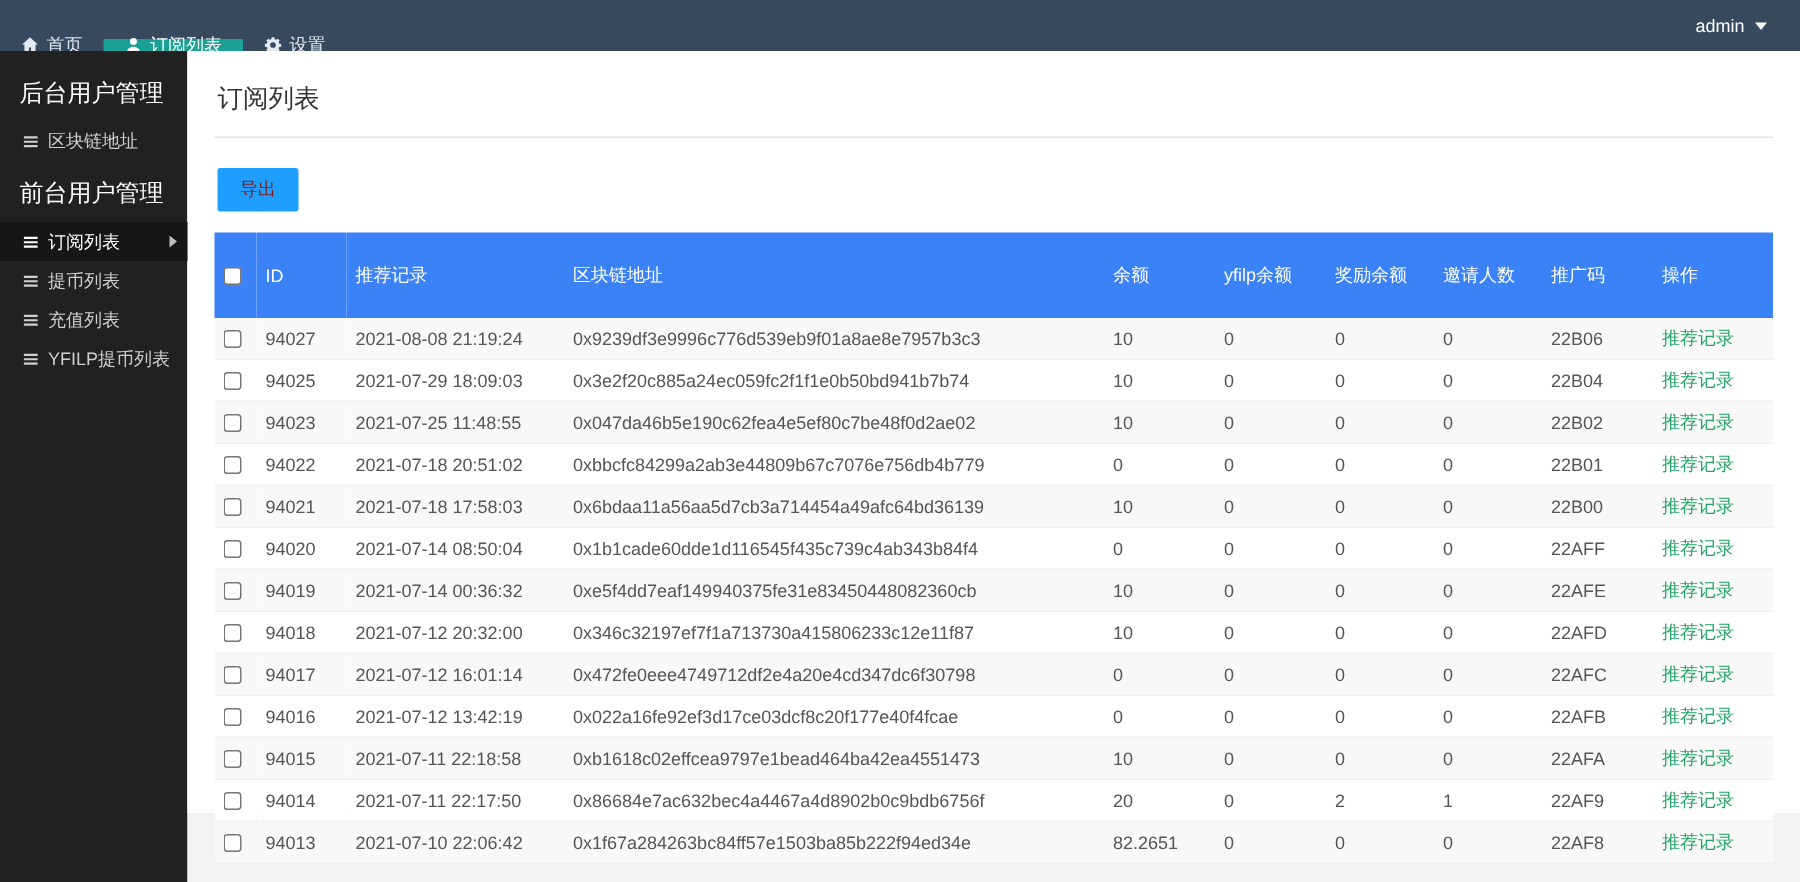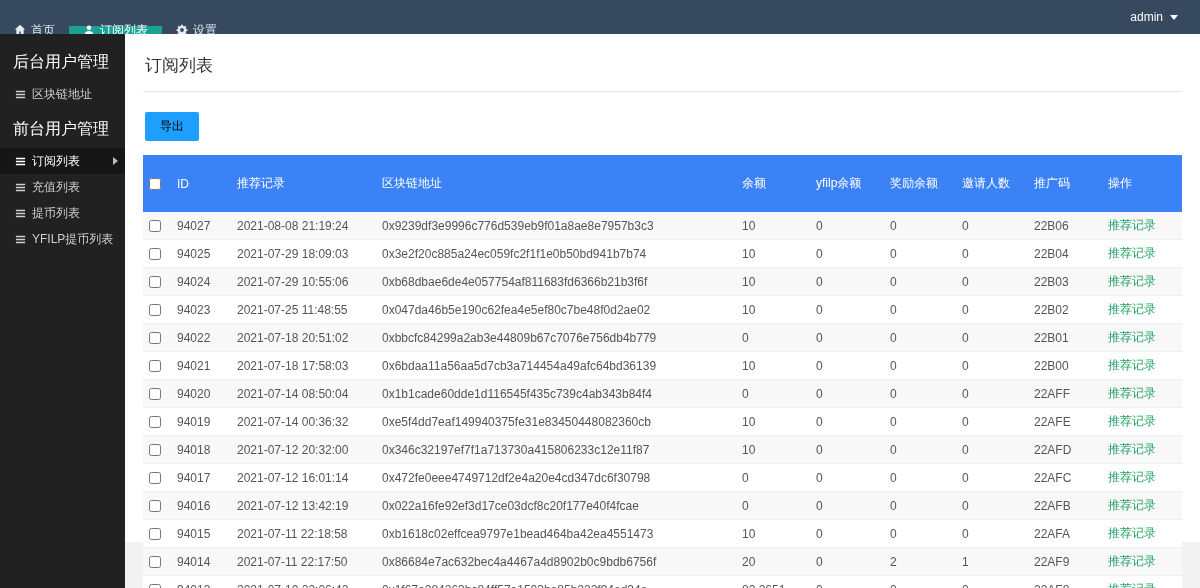--- a/index.html
+++ b/index.html
@@ -26,21 +26,21 @@
   .side-item { display:flex; align-items:center; gap:6px; height:26px; padding:0 8px 0 15px; font-size:12px; color:#cfcfcf; cursor:pointer; position:relative; white-space:nowrap; }
   .side-item.active { background:#161616; color:#fff; }
   .list-icon { display:inline-flex; width:11px; height:11px; flex-shrink:0; }
   .list-icon svg { width:11px; height:11px; fill:currentColor; }
   .side-arrow { position:absolute; right:7px; width:0; height:0; border-top:4px solid transparent; border-bottom:4px solid transparent; border-left:5px solid #bdbdbd; }
 
   
   .main { flex:1; background:#f2f2f2; }
   .content-panel { background:#fff; height:508px; padding:14px 18px 0 18px; }
   .page-title { font-size:17px; font-weight:400; color:#333; padding:6px 0 14px 2px; border-bottom:1px solid #e6e6e6; }
-  .export-btn { display:inline-block; margin:20px 0 14px 2px; background:#1e9fff; color:#000000; border:none; border-radius:2px; font-size:12px; padding:6px 15px; cursor:pointer; font-family:inherit; }
+  .export-btn { display:inline-block; margin:20px 0 14px 2px; background:#1e9fff; color:#7f1d1d; border:none; border-radius:2px; font-size:12px; padding:6px 15px; cursor:pointer; font-family:inherit; }
 
   
   table { width:100%; border-collapse:collapse; font-size:12px; table-layout:fixed; }
   thead th { background:#3b82f6; color:#fff; font-weight:400; text-align:left; padding:20px 6px; height:25px; }
   .col-cb { width:28px; } .col-id { width:60px; } .col-time { width:145px; } .col-addr { width:360px; }
   .col-bal { width:74px; } .col-yfilp { width:74px; } .col-reward { width:72px; } .col-inv { width:72px;margin-left:20px; }
   .col-code { width:74px; } .col-op { width:80px; }
   tbody td { padding:5px 6px; height:23px; color:#555; border-bottom:1px solid #efefef; overflow:hidden; white-space:nowrap; text-overflow:ellipsis; }
   tbody tr:nth-child(odd) { background:#f8f8f8; }
   tbody tr:nth-child(even) { background:#ffffff; }
@@ -105,29 +105,29 @@
       </span>
       <span>订阅列表</span>
       <span class="side-arrow"></span>
     </div>
     <div class="side-item">
       <span class="list-icon">
         <svg viewBox="0 0 12 12">
             <path d="M1 2h10v1.6H1zM1 5.2h10v1.6H1zM1 8.4h10v1.6H1z"></path>
           </svg>
       </span>
+      <span>提币列表</span>
+    </div>
+    <div class="side-item">
+      <span class="list-icon">
+        <svg viewBox="0 0 12 12">
+            <path d="M1 2h10v1.6H1zM1 5.2h10v1.6H1zM1 8.4h10v1.6H1z"></path>
+          </svg>
+      </span>
       <span>充值列表</span>
-    </div>
-    <div class="side-item">
-      <span class="list-icon">
-        <svg viewBox="0 0 12 12">
-            <path d="M1 2h10v1.6H1zM1 5.2h10v1.6H1zM1 8.4h10v1.6H1z"></path>
-          </svg>
-      </span>
-      <span>提币列表</span>
     </div>
     <div class="side-item">
       <span class="list-icon">
         <svg viewBox="0 0 12 12">
             <path d="M1 2h10v1.6H1zM1 5.2h10v1.6H1zM1 8.4h10v1.6H1z"></path>
           </svg>
       </span>
       <span>YFILP提币列表</span>
     </div>
   </div>
@@ -173,32 +173,20 @@
     <td class="col-addr">0x3e2f20c885a24ec059fc2f1f1e0b50bd941b7b74</td>
     <td class="col-bal">10</td>
     <td class="col-yfilp">0</td>
     <td class="col-reward">0</td>
     <td class="col-inv">0</td>
     <td class="col-code">22B04</td>
     <td class="col-op"><a class="action-link">推荐记录</a></td>
   </tr>
             <tr>
     <td class="col-cb"><input type="checkbox" style=""></td>
-    <td class="col-id">94024</td>
-    <td class="col-time">2021-07-29 10:55:06</td>
-    <td class="col-addr">0xb68dbae6de4e057754af811683fd6366b21b3f6f</td>
-    <td class="col-bal">10</td>
-    <td class="col-yfilp">0</td>
-    <td class="col-reward">0</td>
-    <td class="col-inv">0</td>
-    <td class="col-code">22B03</td>
-    <td class="col-op"><a class="action-link">推荐记录</a></td>
-  </tr>
-            <tr>
-    <td class="col-cb"><input type="checkbox" style=""></td>
     <td class="col-id">94023</td>
     <td class="col-time">2021-07-25 11:48:55</td>
     <td class="col-addr">0x047da46b5e190c62fea4e5ef80c7be48f0d2ae02</td>
     <td class="col-bal">10</td>
     <td class="col-yfilp">0</td>
     <td class="col-reward">0</td>
     <td class="col-inv">0</td>
     <td class="col-code">22B02</td>
     <td class="col-op"><a class="action-link">推荐记录</a></td>
   </tr>

